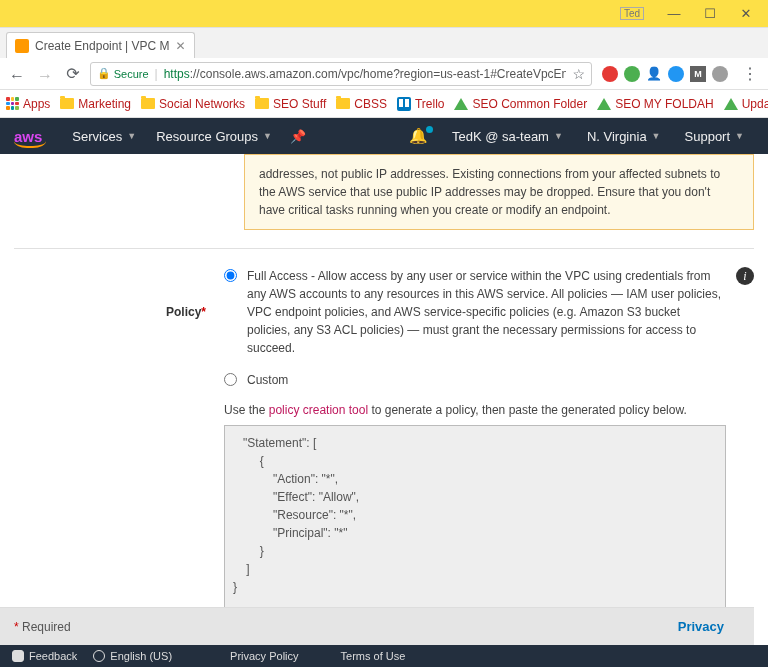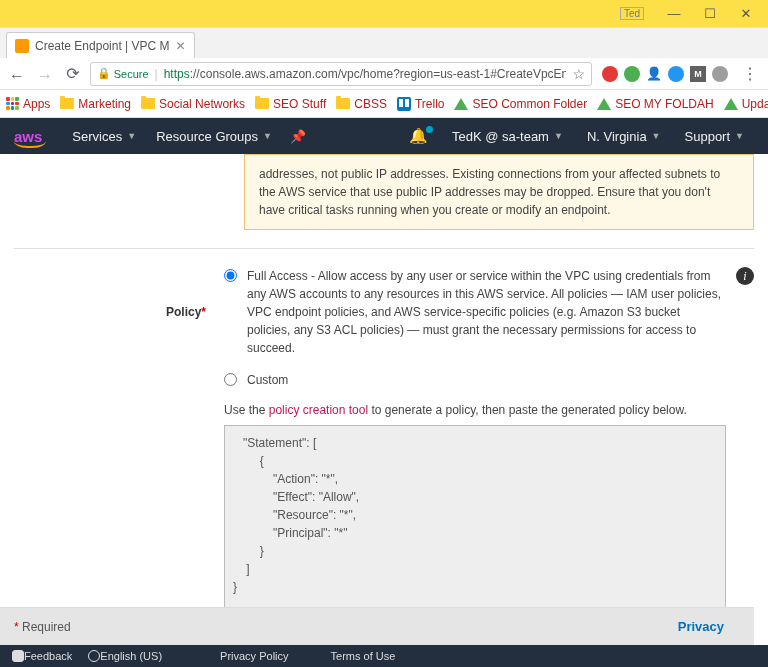--- a/index.html
+++ b/index.html
@@ -83,21 +83,21 @@
     
     .form-footer { position: absolute; left: 0; right: 14px; bottom: 0; height: 38px; display: flex; align-items: center; padding: 0 14px; border-top: 1px solid #ddd; background: #e5e5e5; }
     .required-note { font-size: 12px; color: #555; }
     .required-note .ast { color: #c00; }
     .form-footer .spacer { flex: 1; }
     .cancel-link { color: #0073bb; font-weight: bold; font-size: 13px; margin-right: 16px; cursor: pointer; }
     .create-btn { background: #2e73b8; color: #fff; border: 1px solid #2e73b8; border-radius: 3px; padding: 6px 14px; font-size: 13px; font-weight: bold; cursor: pointer; }
 
     
     .aws-footer { position: absolute; bottom: 0; left: 0; right: 0; height: 22px; background: #232f3e; color: #ddd; display: flex; align-items: center; padding: 0 12px; font-size: 11px; }
-    .aws-footer .fb, .aws-footer .lang { display: flex; align-items: center; margin-right: 16px; cursor: pointer; }
+    .aws-footer .fb, .aws-footer .lang { display: flex; align-items: center; gap: 5px; margin-right: 16px; cursor: pointer; }
     .aws-footer .copy { margin-left: auto; margin-right: 12px; color: #aaa; font-size: 10px; }
     .aws-footer .link { color: #ddd; margin-left: 10px; cursor: pointer; padding-left: 32px; }
     .globe, .chat-ic { width: 12px; height: 12px; border: 1px solid #ddd; border-radius: 50%; }
     .chat-ic { border-radius: 3px; position: relative; background: #ddd; }
   </style>
 </head>
 <body>
 
 <div class="win-titlebar">
   <span class="win-ind">Ted</span>

